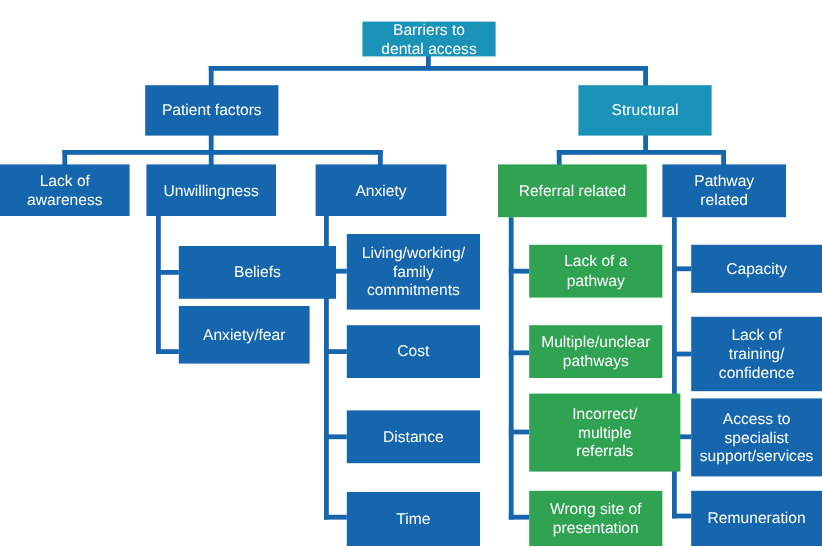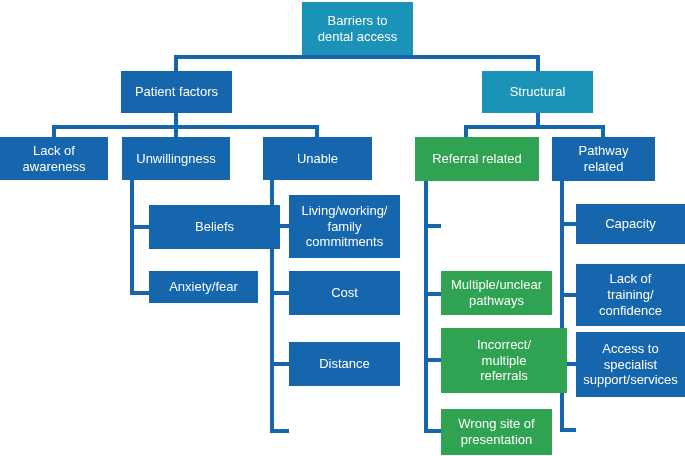--- a/index.html
+++ b/index.html
@@ -53,52 +53,56 @@
   <div class="conn" style="left:424px;top:292px;width:17px;height:4px"></div>
   <div class="conn" style="left:424px;top:358px;width:17px;height:4px"></div>
   <div class="conn" style="left:424px;top:429px;width:17px;height:4px"></div>
 
   <div class="conn" style="left:560px;top:181px;width:4px;height:251px"></div>
   <div class="conn" style="left:560px;top:222px;width:16px;height:4px"></div>
   <div class="conn" style="left:560px;top:293px;width:16px;height:4px"></div>
   <div class="conn" style="left:560px;top:362px;width:16px;height:4px"></div>
   <div class="conn" style="left:560px;top:428px;width:16px;height:4px"></div>
 
-  <div class="node c-teal" style="left:302px;top:2px;width:111px;height:53px">Barriers to
+  <div class="node c-teal" style="left:302px;top:18px;width:111px;height:29px">Barriers to
 dental access</div>
 
   <div class="node c-teal" style="left:482px;top:71px;width:111px;height:42px">Structural</div>
   <div class="node c-blue" style="left:121px;top:71px;width:111px;height:42px">Patient factors</div>
 
   <div class="node c-blue" style="left:0px;top:137px;width:108px;height:43px">Lack of
 awareness</div>
   <div class="node c-blue" style="left:122px;top:137px;width:108px;height:43px">Unwillingness</div>
-  <div class="node c-blue" style="left:263px;top:137px;width:109px;height:43px">Unable</div>
+  <div class="node c-blue" style="left:263px;top:137px;width:109px;height:43px">Anxiety</div>
   <div class="node c-green" style="left:415px;top:137px;width:124px;height:44px">Referral related</div>
   <div class="node c-blue" style="left:552px;top:137px;width:103px;height:44px">Pathway
 related</div>
 
   <div class="node c-blue" style="left:149px;top:205px;width:131px;height:44px">Beliefs</div>
-  <div class="node c-blue" style="left:149px;top:271px;width:109px;height:32px">Anxiety/fear</div>
+  <div class="node c-blue" style="left:149px;top:255px;width:109px;height:48px">Anxiety/fear</div>
 
   <div class="node c-blue" style="left:289px;top:195px;width:111px;height:63px">Living/working/
 family
 commitments</div>
   <div class="node c-blue" style="left:289px;top:271px;width:111px;height:44px">Cost</div>
   <div class="node c-blue" style="left:289px;top:342px;width:111px;height:44px">Distance</div>
+  <div class="node c-blue" style="left:289px;top:410px;width:111px;height:45px">Time</div>
 
+  <div class="node c-green" style="left:441px;top:204px;width:111px;height:44px">Lack of a
+pathway</div>
   <div class="node c-green" style="left:441px;top:271px;width:111px;height:44px">Multiple/unclear
 pathways</div>
   <div class="node c-green" style="left:441px;top:328px;width:126px;height:65px">Incorrect/
 multiple
 referrals</div>
   <div class="node c-green" style="left:441px;top:409px;width:111px;height:46px">Wrong site of
 presentation</div>
 
   <div class="node c-blue" style="left:576px;top:204px;width:109px;height:40px">Capacity</div>
   <div class="node c-blue" style="left:576px;top:264px;width:109px;height:62px">Lack of
 training/
 confidence</div>
   <div class="node c-blue" style="left:576px;top:332px;width:109px;height:65px">Access to
 specialist
 support/services</div>
+  <div class="node c-blue" style="left:576px;top:409px;width:109px;height:46px">Remuneration</div>
 
 </div>
 
 </body></html>

